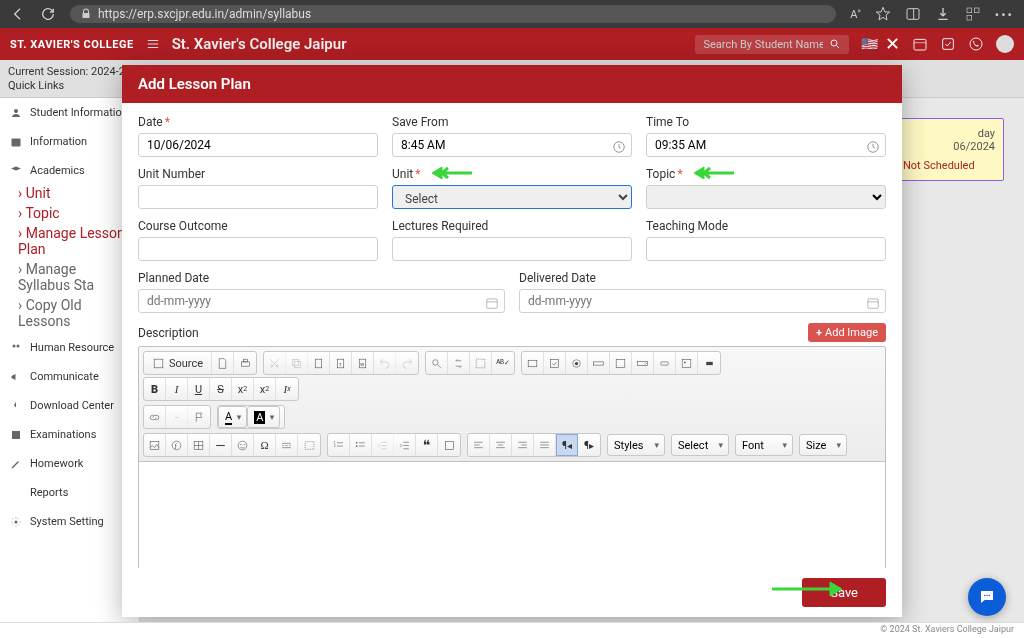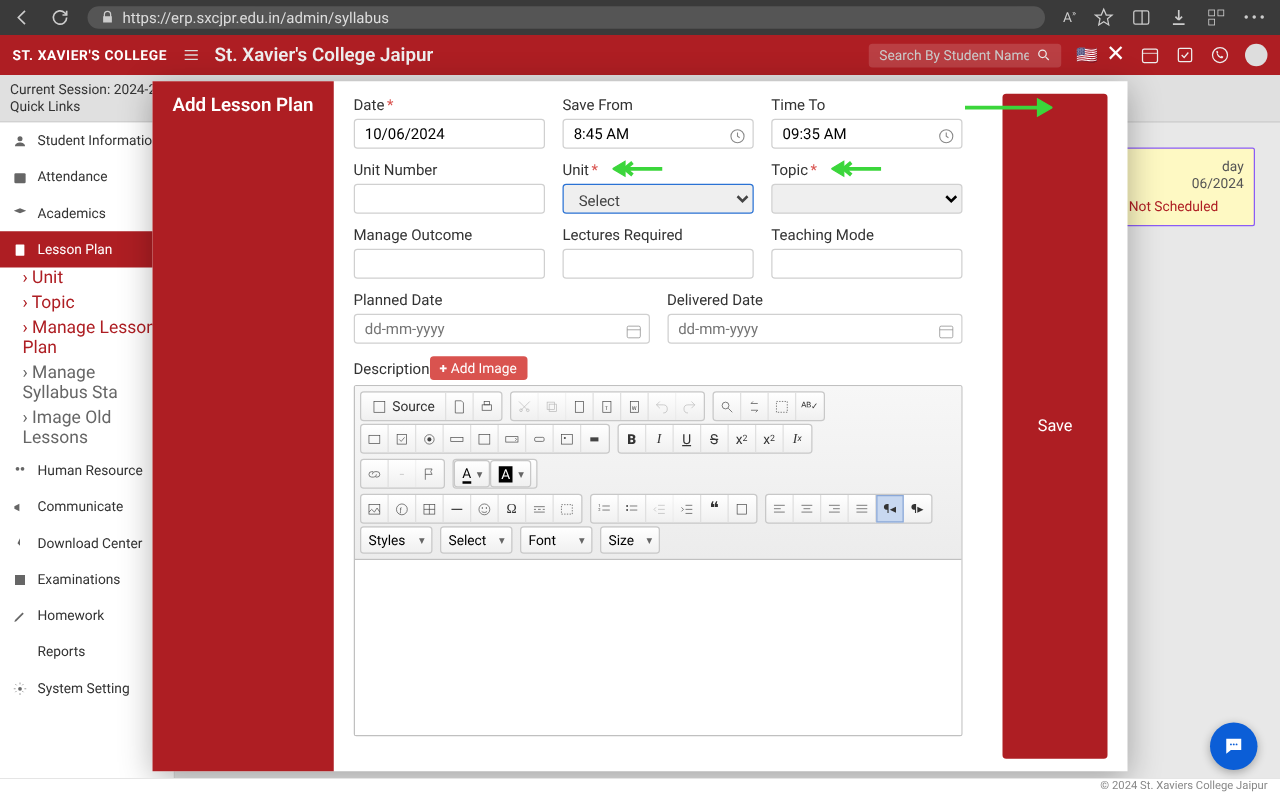--- a/index.html
+++ b/index.html
@@ -29,34 +29,34 @@
 .sidebar .item.active{background:#ae1e23;color:#fff}
 .sidebar .sub{padding:0 10px 4px 18px;font-size:14px;color:#666;cursor:pointer}
 .sidebar .sub.red{color:#ae1e23}
 .sic{width:12px;height:12px;fill:#666}
 .item.active .sic{fill:#fff}
 .main{flex:1;position:relative;padding:20px}
 .right-snip{position:absolute;right:20px;top:20px;background:#fef9c3;border:1px solid #8b5cf6;border-radius:2px;padding:8px;font-size:11px;color:#555;width:110px}
 .right-snip .ns{color:#ae1e23;margin-top:6px}
 
 .modal-back{position:fixed;inset:0;top:60px;bottom:16px;display:flex;justify-content:center;pointer-events:none}
-.modal{width:780px;background:#fff;box-shadow:0 5px 25px rgba(0,0,0,.3);pointer-events:auto;display:flex;flex-direction:row;margin-top:5px;max-height:calc(100% - 10px)}
+.modal{width:780px;background:#fff;box-shadow:0 5px 25px rgba(0,0,0,.3);pointer-events:auto;display:flex;flex-direction:column;margin-top:5px;max-height:calc(100% - 10px)}
 .modal-hdr{background:#ae1e23;color:#fff;padding:10px 16px;font-size:15px;font-weight:600}
 .modal-body{padding:12px 16px 16px;flex:1;overflow:auto}
 .row{display:flex;gap:14px;margin-bottom:10px}
 .col{flex:1;display:flex;flex-direction:column}
 label.fl{font-size:12px;color:#333;margin-bottom:4px}
 .req{color:#d9534f;margin-left:2px}
 input.ft,select.ft{border:1px solid #d0d0d0;border-radius:3px;padding:5px 8px;font-size:12px;height:24px;width:100%}
 select.ft.blue{border-color:#2a72d4;color:#444}
 .time-wrap{position:relative}
 .time-wrap .clk{position:absolute;right:6px;top:7px;width:14px;height:14px;fill:#888}
 .date-wrap{position:relative}
 .date-wrap .cal{position:absolute;right:6px;top:7px;width:14px;height:14px;fill:#888}
-.desc-row{display:flex;align-items:center;margin-bottom:4px}
+.desc-row{display:flex;justify-content:space-between;align-items:center;margin-bottom:4px}
 .add-img-btn{background:#d9534f;color:#fff;border:none;border-radius:3px;padding:3px 8px;font-size:11px;cursor:pointer;display:flex;align-items:center;gap:3px}
 
 .ck{border:1px solid #c0c0c0;border-radius:2px}
 .ck-tb{background:linear-gradient(#f7f7f7,#ececec);border-bottom:1px solid #c0c0c0;padding:4px;display:flex;flex-wrap:wrap;gap:2px;align-items:center}
 .ck-grp{display:flex;border:1px solid #c8c8c8;border-radius:3px;background:linear-gradient(#fff,#f0f0f0);margin-right:4px}
 .ck-btn{width:22px;height:22px;display:flex;align-items:center;justify-content:center;cursor:pointer;border-right:1px solid #e0e0e0;font-size:11px;color:#333}
 .ck-btn:last-child{border-right:none}
 .ck-btn svg{width:13px;height:13px;fill:#444}
 .ck-btn.w{width:auto;padding:0 8px;gap:4px}
 .ck-btn.disabled{opacity:0.35}
@@ -154,39 +154,33 @@
         <svg class="sic" viewBox="0 0 24 24">
           <circle cx="12" cy="8" r="4"></circle>
           <path d="M4 20c0-4 4-6 8-6s8 2 8 6"></path>
         </svg>
         <span>Student Information</span>
       </div>
     <div class="item">
         <svg class="sic" viewBox="0 0 24 24">
           <rect x="3" y="5" width="18" height="16" rx="2"></rect>
         </svg>
-        <span>Attendance</span>
+        <span>Information</span>
       </div>
     <div class="item">
         <svg class="sic" viewBox="0 0 24 24">
           <path d="M2 7l10-4 10 4-10 4z"></path>
         </svg>
         <span>Academics</span>
-      </div>
-    <div class="item active">
-        <svg class="sic" viewBox="0 0 24 24">
-          <rect x="5" y="3" width="14" height="18" rx="1"></rect>
-        </svg>
-        <span>Lesson Plan</span>
       </div>
     <div class="sub red">› <span>Unit</span></div>
     <div class="sub red">› <span>Topic</span></div>
     <div class="sub red">› <span>Manage Lesson Plan</span></div>
     <div class="sub">› <span>Manage Syllabus Sta</span></div>
-    <div class="sub">› <span>Image Old Lessons</span></div>
+    <div class="sub">› <span>Copy Old Lessons</span></div>
     <div class="item">
         <svg class="sic" viewBox="0 0 24 24">
           <circle cx="8" cy="8" r="3"></circle>
           <circle cx="16" cy="8" r="3"></circle>
         </svg>
         <span>Human Resource</span>
       </div>
     <div class="item">
         <svg class="sic" viewBox="0 0 24 24">
           <path d="M3 10v4l8 4V6z"></path>
@@ -279,21 +273,21 @@
           <select class="ft"><option></option></select>
           <div class="arrow" style="left:48px;top:-2px"><svg width="40" height="16" viewBox="0 0 40 16">
                 <path d="M40 8 L10 8 M10 8 l6 -5 M10 8 l6 5" stroke="#3bd63b" stroke-width="3" fill="none"></path>
                 <path d="M0 8 l10 -6 v12 z"></path>
               </svg></div>
         </div>
       </div>
 
       <div class="row">
         <div class="col">
-            <label class="fl">Manage Outcome</label>
+            <label class="fl">Course Outcome</label>
             <input class="ft" style="">
           </div>
         <div class="col">
             <label class="fl">Lectures Required</label>
             <input class="ft" style="">
           </div>
         <div class="col">
             <label class="fl">Teaching Mode</label>
             <input class="ft" style="">
           </div>

